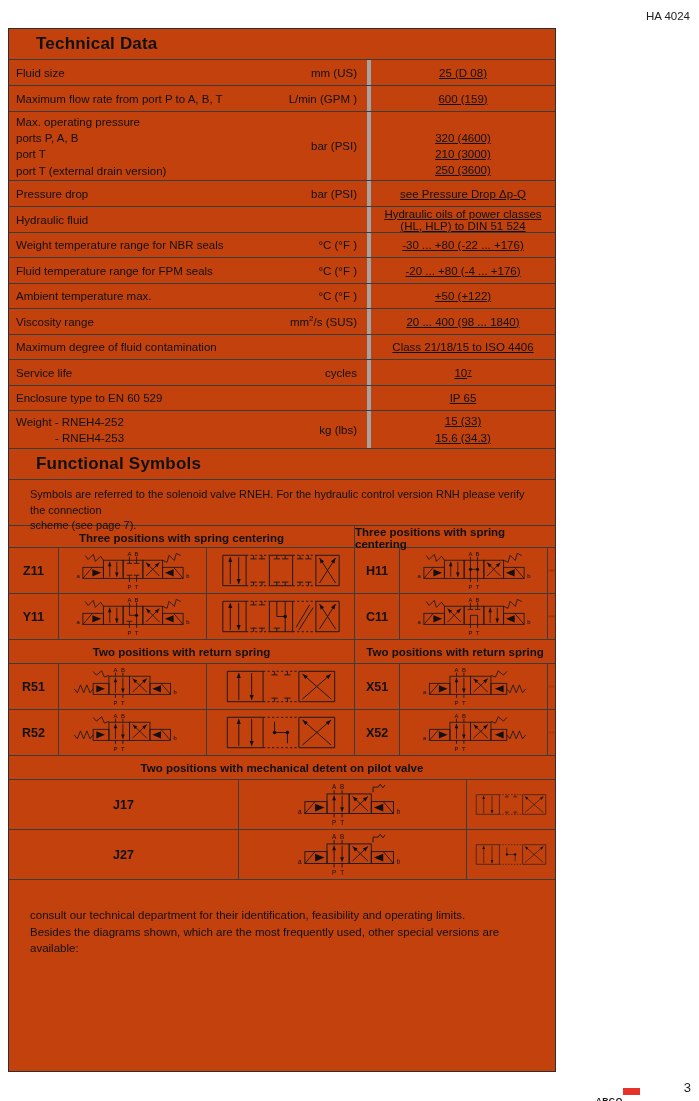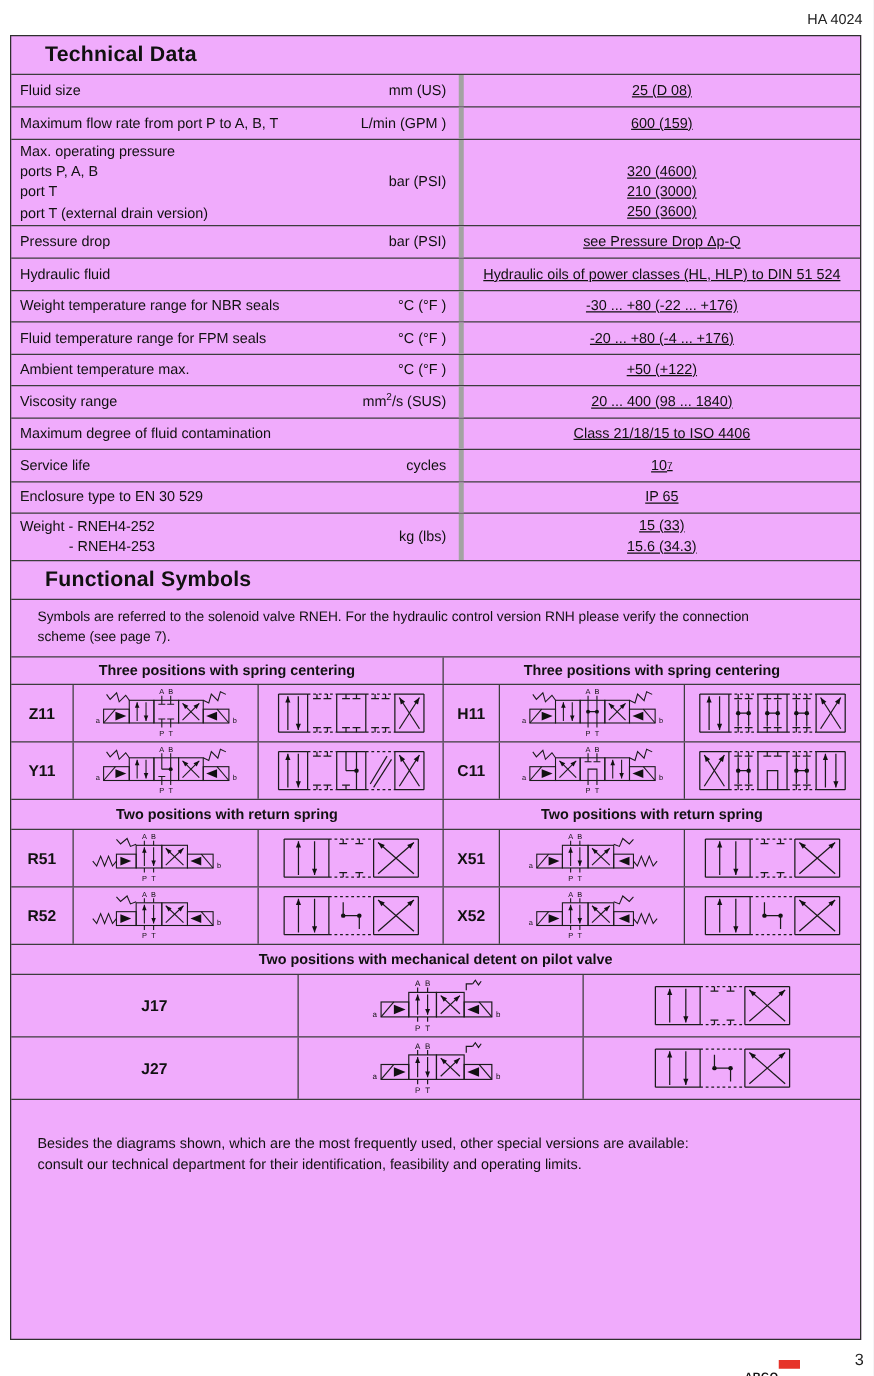--- a/index.html
+++ b/index.html
@@ -2,21 +2,21 @@
 <html><head>
 <meta charset="utf-8">
 <style>
   html,body{margin:0;padding:0;background:#e9e9e9;}
   .page{position:relative;width:699px;height:1101px;background:#ffffff;margin:0 auto;
         font-family:"Liberation Sans",sans-serif;color:#111;overflow:hidden;}
   *{box-sizing:border-box;}
 
   .doc-code{position:absolute;top:10px;right:9px;font-size:11.5px;color:#222;}
 
-  .outer{position:absolute;left:8px;top:28px;width:681px;height:1044px;border:1.5px solid #2e2e2e;background:#f0abfc;}
+  .outer{position:absolute;left:8px;top:28px;width:548px;height:1044px;border:1.5px solid #2e2e2e;background:#c2410c;}
 
   .sec-title{height:30px;display:flex;align-items:center;padding-left:27px;font-size:17px;font-weight:bold;letter-spacing:0.2px;}
   .sec-title.fs{height:31px;border-top:1px solid #3c3c3c;}
 
   
   .trow{display:grid;grid-template-columns:358px 1fr;border-top:1px solid #3c3c3c;font-size:11.5px;}
   .tl{display:flex;justify-content:space-between;align-items:center;padding:0 10px 0 7px;}
   .tv{border-left:4px solid #a3a3a3;display:flex;align-items:center;justify-content:center;text-align:center;padding:0 6px;text-decoration:underline;}
   .h25{height:25px}.h26{height:26px}.h69{height:69px}.h38{height:38px}
   .tl.multi{align-items:center;}
@@ -147,21 +147,21 @@
           <span>Service life</span>
           <span>cycles</span>
         </div>
       <div class="tv">
           <span>10</span>
           <sup>7</sup>
         </div>
     </div>
     <div class="trow h25">
       <div class="tl">
-          <span>Enclosure type to EN 30 529</span>
+          <span>Enclosure type to EN 60 529</span>
           <span></span>
         </div>
       <div class="tv">IP 65</div>
     </div>
     <div class="trow h38">
       <div class="tl multi">
         <div class="labs" style="padding-top:3px;">
           <div>Weight - RNEH4-252</div>
           <div class="indent2">- RNEH4-253</div>
         </div>
@@ -987,22 +987,22 @@
               <line x1="56" y1="7" x2="56" y2="41"></line>
               <line x1="96" y1="7" x2="96" y2="41"></line>
               <line x1="136" y1="7" x2="136" y2="41"></line>
             </g>
           </svg>
         </div>
     </div>
 
     <div class="filler" style="border-top:1px solid #3c3c3c;">
       <div class="bottom-note">
+        <div>consult our technical department for their identification, feasibility and operating limits.</div>
         <div>Besides the diagrams shown, which are the most frequently used, other special versions are available:</div>
-        <div>consult our technical department for their identification, feasibility and operating limits.</div>
       </div>
     </div>
 
   </div>
 
   <div class="logo">
     <span class="ltext r">ARGO</span>
     <span class="lrect" style="background: rgb(230, 51, 41);"></span>
     <span class="lrect" style="justify-self: end; background: rgb(31, 163, 220);"></span>
     <span class="ltext">HYTOS</span>

